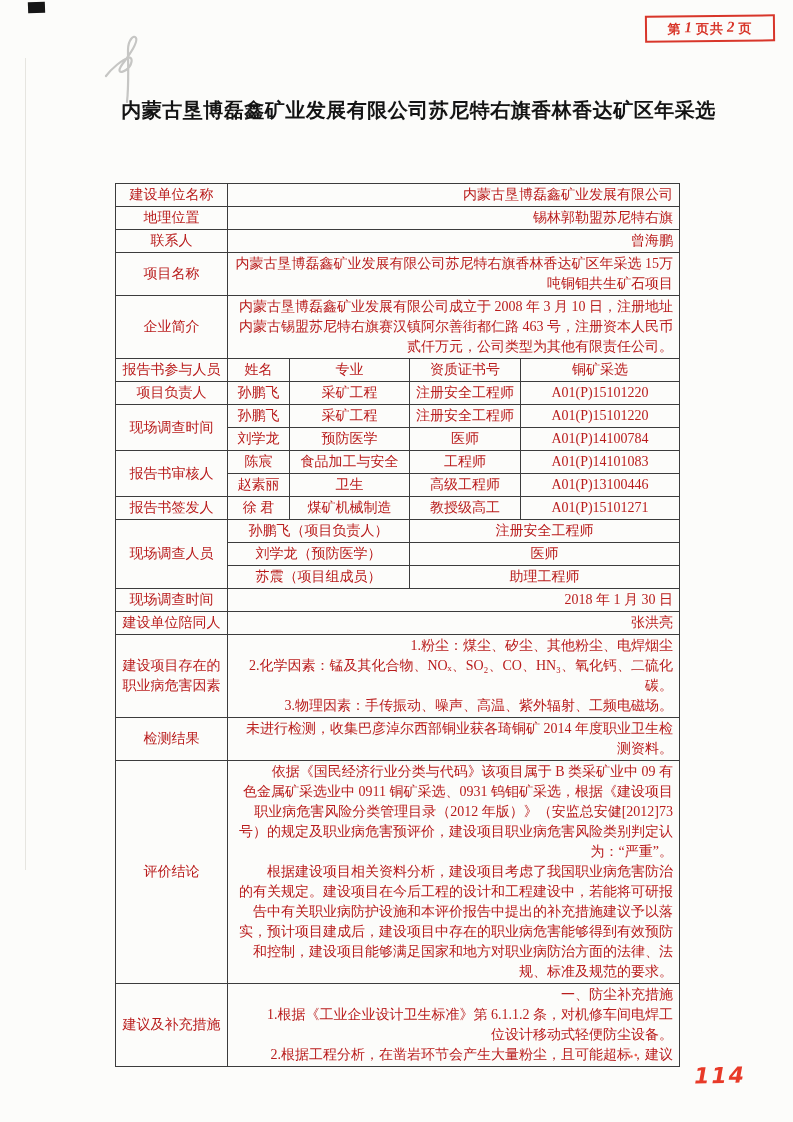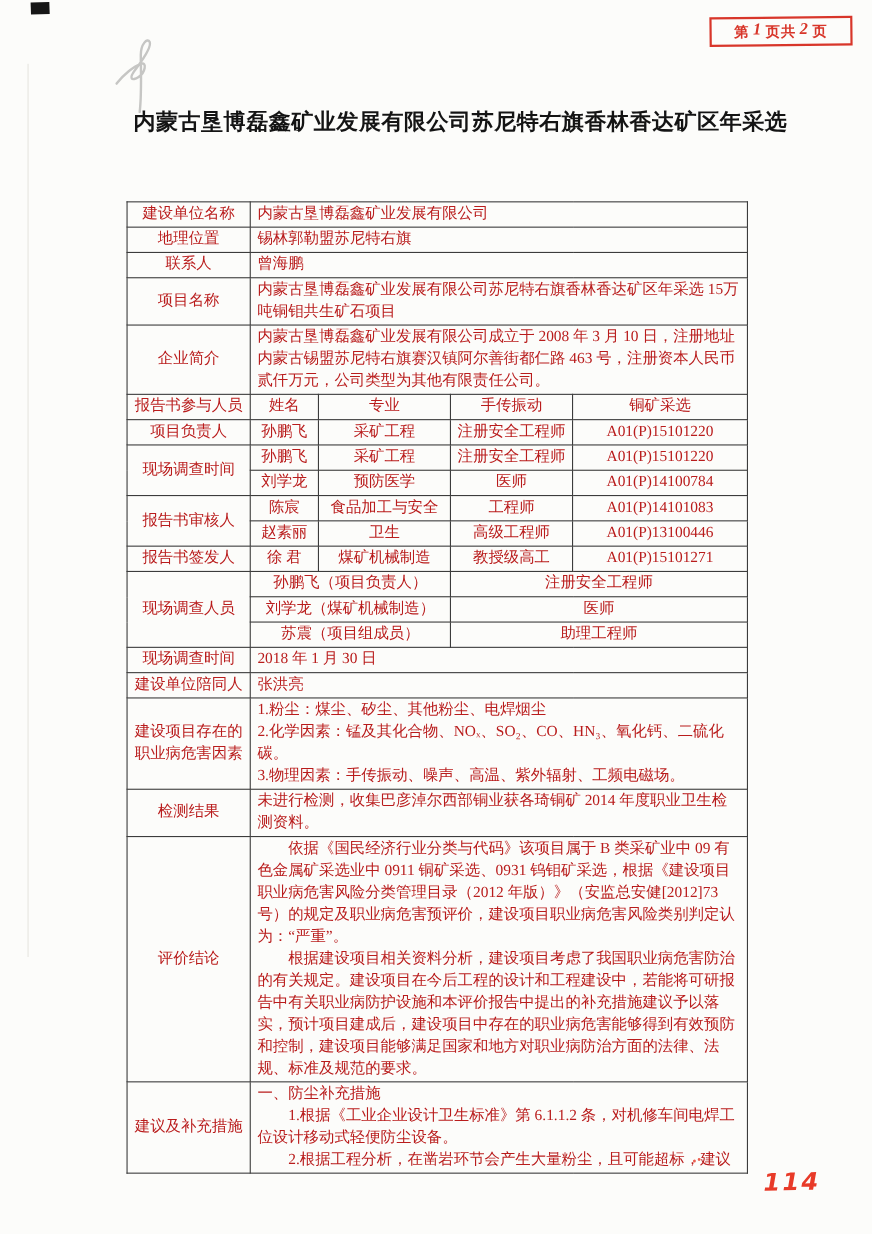--- a/index.html
+++ b/index.html
@@ -32,21 +32,21 @@
   .title-line + .title-line{margin-top:19px;}
   
   table.main{
     position:absolute;left:115px;top:183px;
     width:564px;border-collapse:collapse;table-layout:fixed;
     font-size:14px;line-height:20px;color:#b91c1c;
   }
   table.main td{border:1px solid #3c3c3c;padding:1px 6px;vertical-align:middle;word-break:break-all;}
   td.lbl{text-align:center;padding:1px 2px;}
   td.ctr{text-align:center;}
-  td.val{text-align:left;}
+  td.val{text-align:right;}
   td.val p{margin:0;}
   .indent p{text-indent:2em;margin:0;}
   
   .folio{
     position:absolute;left:694px;top:1035px;
     color:#e83a28;font-size:22px;font-weight:bold;font-style:italic;
     letter-spacing:2px;transform:rotate(-1deg);
     font-family:"DejaVu Sans","Liberation Sans",sans-serif;
     margin-top:28px;
   }
@@ -102,21 +102,21 @@
       </tr>
       <tr>
         <td class="lbl">企业简介</td>
         <td class="val" colspan="4">内蒙古垦博磊鑫矿业发展有限公司成立于 2008 年 3 月 10 日，注册地址内蒙古锡盟苏尼特右旗赛汉镇阿尔善街都仁路 463 号，注册资本人民币贰仟万元，公司类型为其他有限责任公司。</td>
       </tr>
 
       <tr>
         <td class="lbl">报告书参与人员</td>
         <td class="ctr">姓名</td>
         <td class="ctr">专业</td>
-        <td class="ctr">手传振动</td>
+        <td class="ctr">资质证书号</td>
         <td class="ctr">铜矿采选</td>
       </tr>
       <tr>
         <td class="lbl">项目负责人</td>
         <td class="ctr">孙鹏飞</td>
         <td class="ctr">采矿工程</td>
         <td class="ctr">注册安全工程师</td>
         <td class="ctr">A01(P)15101220</td>
       </tr>
       <tr>
@@ -152,21 +152,21 @@
         <td class="ctr">教授级高工</td>
         <td class="ctr">A01(P)15101271</td>
       </tr>
 
       <tr>
         <td class="lbl" rowspan="3">现场调查人员</td>
         <td class="ctr" colspan="2">孙鹏飞（项目负责人）</td>
         <td class="ctr" colspan="2">注册安全工程师</td>
       </tr>
       <tr>
-        <td class="ctr" colspan="2">刘学龙（煤矿机械制造）</td>
+        <td class="ctr" colspan="2">刘学龙（预防医学）</td>
         <td class="ctr" colspan="2">医师</td>
       </tr>
       <tr>
         <td class="ctr" colspan="2">苏震（项目组成员）</td>
         <td class="ctr" colspan="2">助理工程师</td>
       </tr>
 
       <tr>
         <td class="lbl">现场调查时间</td>
         <td class="val" colspan="4">2018 年 1 月 30 日</td>

